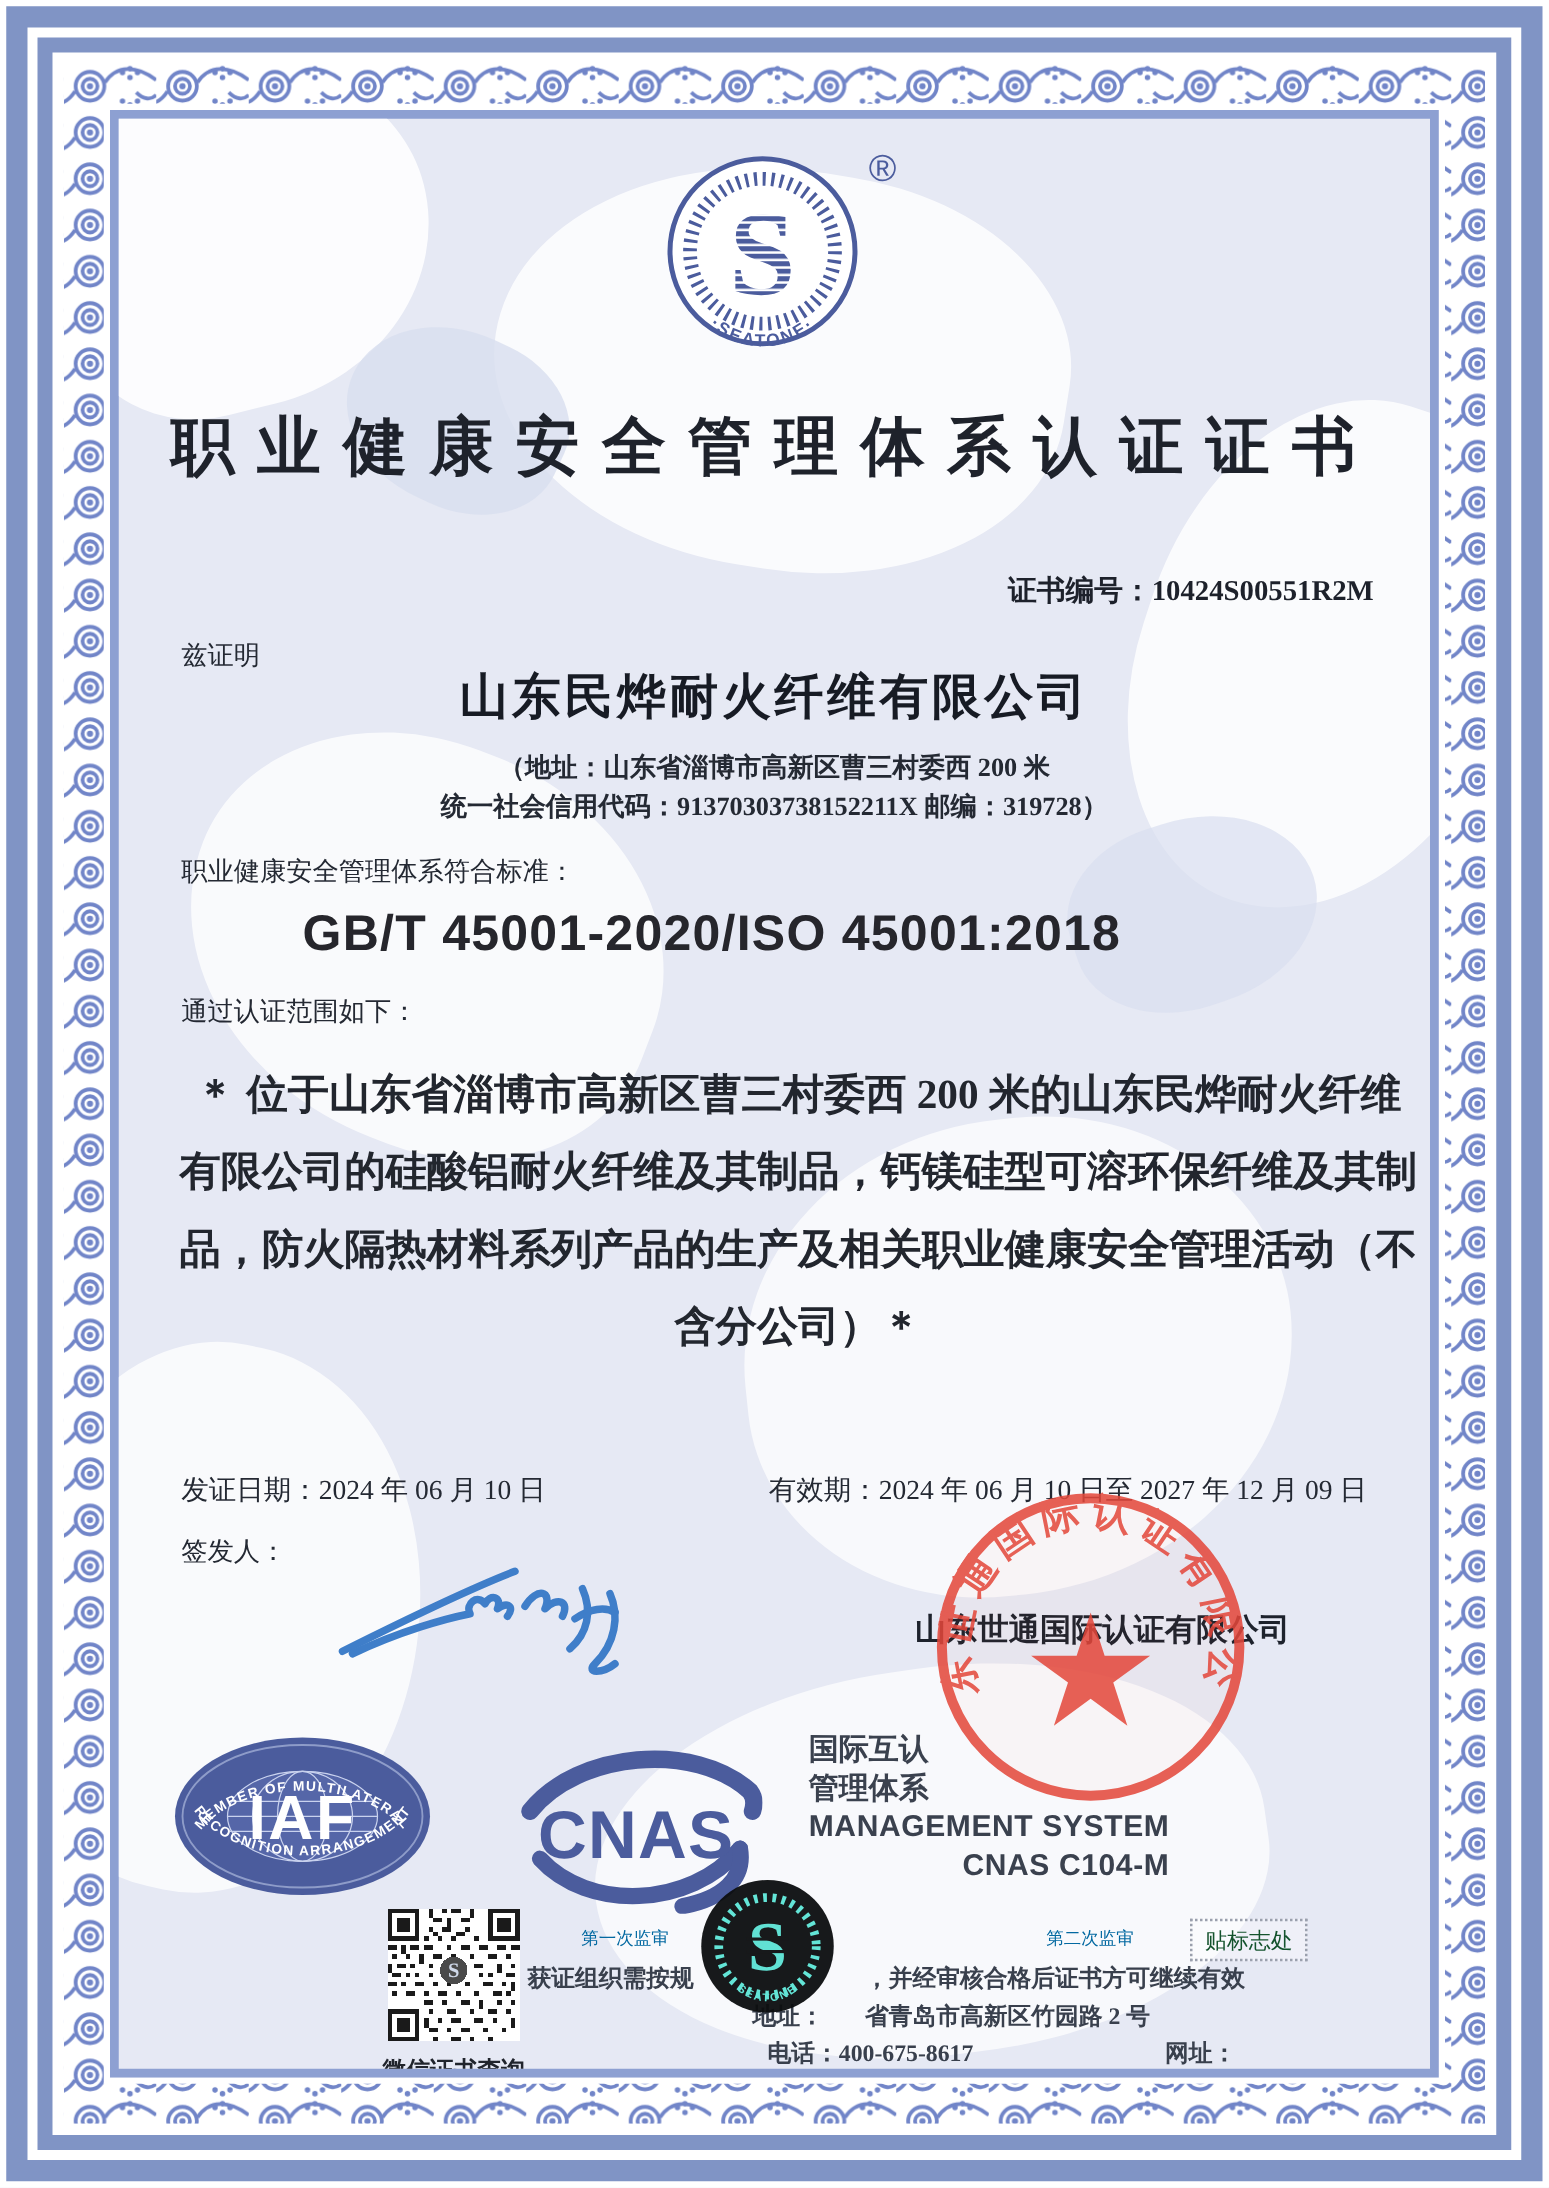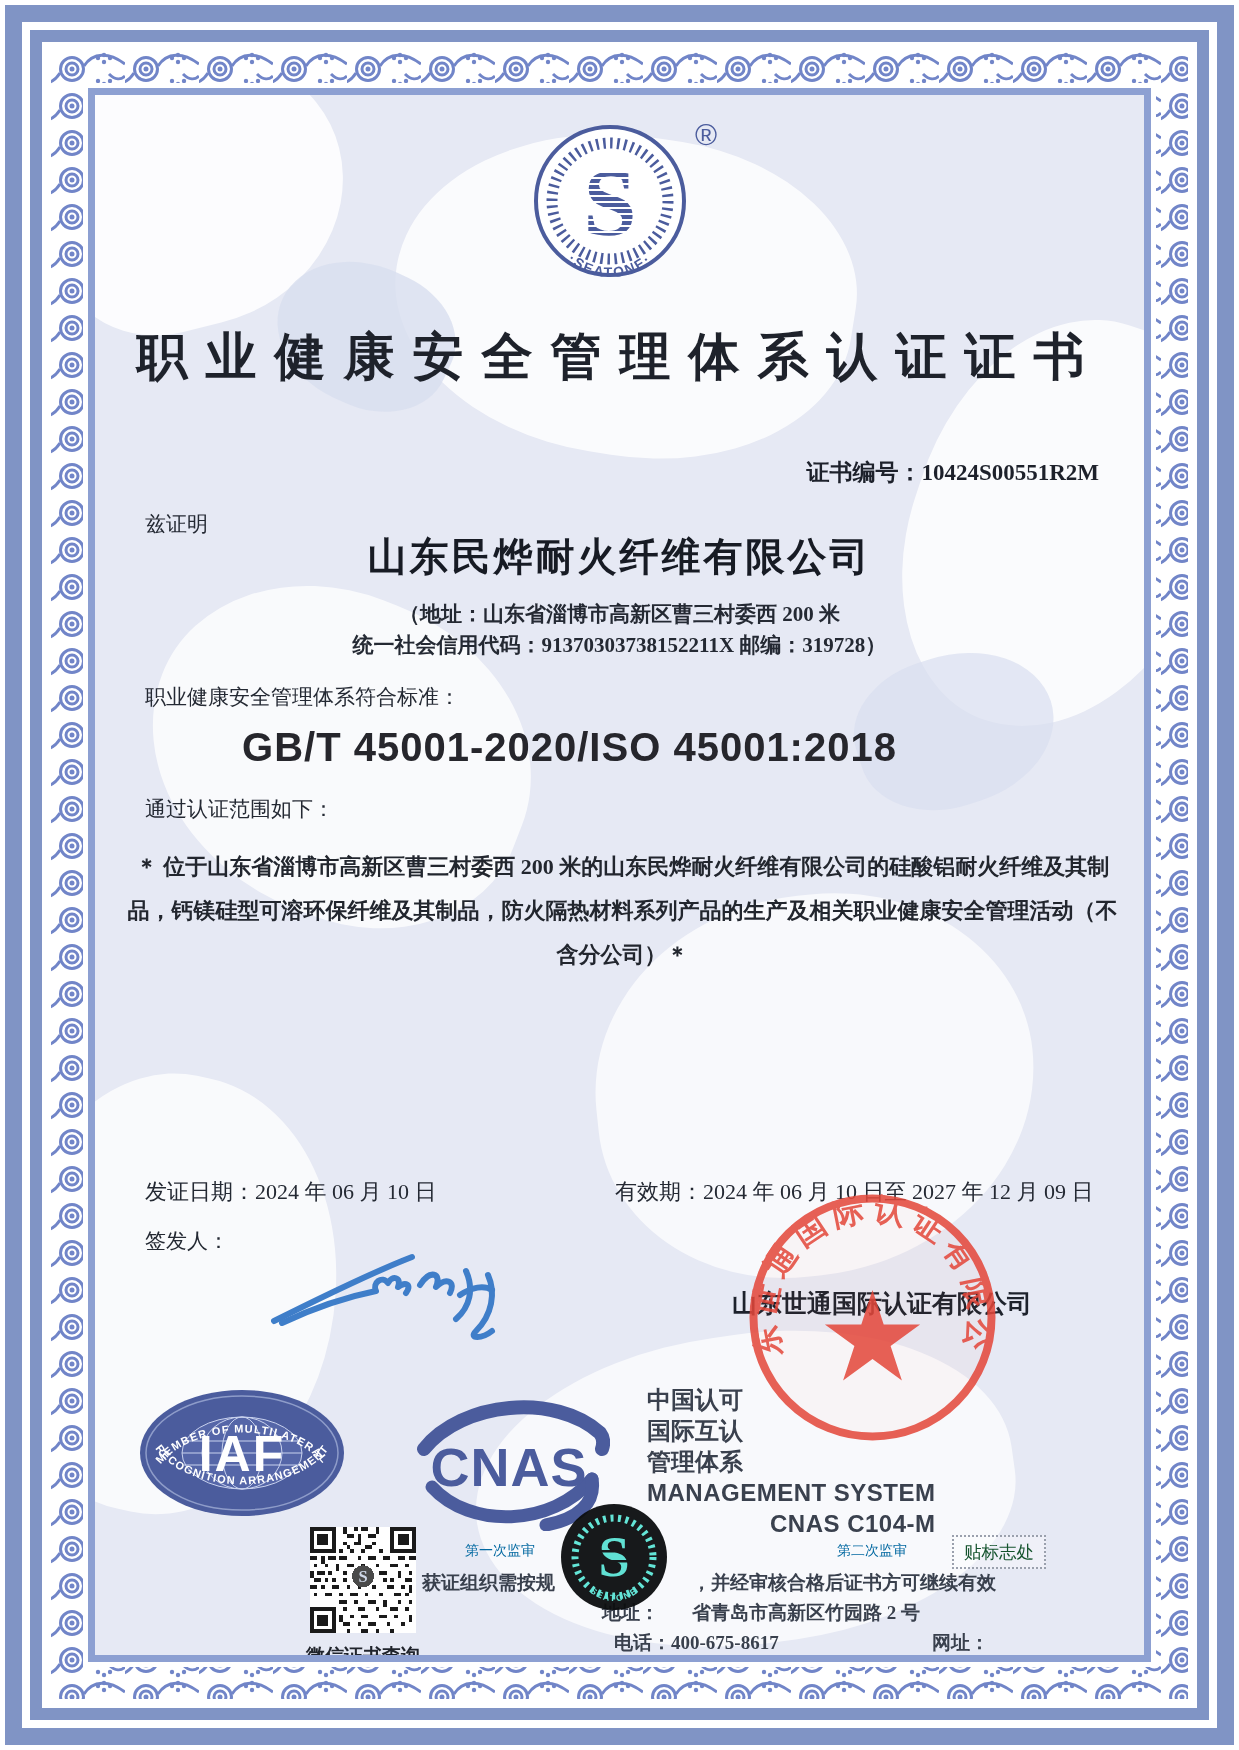--- a/index.html
+++ b/index.html
@@ -19,21 +19,21 @@
   .title{top:228px;font-size:51px;font-weight:600;letter-spacing:18px;color:#1e222b;}
   .certno{top:362px;right:45px;font-size:23px;font-weight:700;color:#1d212b;}
   .certify{top:415px;left:50px;font-size:21px;}
   .company{top:435px;font-size:39px;font-weight:700;letter-spacing:3px;color:#171b24;}
   .addr{top:505px;font-size:21px;font-weight:600;}
   .credit{top:536px;font-size:21px;font-weight:600;}
   .stdlabel{top:588px;left:50px;font-size:21px;}
   .standard{top:630px;left:0;right:100px;text-align:center;font-family:"Liberation Sans","DejaVu Sans",sans-serif;
             font-size:40px;font-weight:600;letter-spacing:1px;color:#26262c;}
   .scopelabel{top:700px;left:50px;font-size:21px;}
-  .scope{top:750px;left:30px;width:995px;text-align:center;font-size:22px;font-weight:600;line-height:44px;color:#22262e;}
+  .scope{top:750px;left:46px;width:995px;text-align:center;font-size:33px;font-weight:600;line-height:62px;color:#22262e;}
   .note{top:938px;left:30px;width:995px;font-size:19.5px;line-height:40.5px;text-align:justify;color:#2b313d;}
   .dateL{top:1082px;left:50px;font-size:22px;font-weight:500;}
   .dateR{top:1082px;left:520px;font-size:22px;font-weight:500;text-align:center;}
   .signer{top:1132px;left:50px;font-size:21px;text-align:right;}
   .issuer{top:1192px;left:617px;width:340px;text-align:center;font-size:25px;font-weight:600;color:#1d222c;}
   .stamp{position:absolute;left:650px;top:1095px;z-index:3;opacity:.86;}
   .sig{position:absolute;left:165px;top:1140px;z-index:2;}
   .iaf{position:absolute;left:40px;top:1292px;z-index:2;}
   .cnas{position:absolute;left:315px;top:1296px;z-index:2;}
   .accred{top:1289px;left:552px;font-family:"Liberation Sans","DejaVu Sans",sans-serif;color:#3a414e;}
@@ -191,21 +191,20 @@
         <svg class="cnas" width="200" height="140" viewBox="0 0 200 140" xmlns="http://www.w3.org/2000/svg">
           <g fill="none" stroke="#4b5c9d" stroke-linecap="round">
             <path d="M14 58 C52 10 146 2 190 42 C193 46 194 52 192 58" stroke-width="14"></path>
             <path d="M22 96 C60 138 142 136 182 88" stroke-width="13"></path>
             <path d="M182 88 C186 112 168 128 136 134" stroke-width="13"></path>
           </g>
           <text x="99" y="95" text-anchor="middle" font-family="Liberation Sans, DejaVu Sans, sans-serif" font-size="54" font-weight="800" fill="#4b5c9d" letter-spacing="1">CNAS</text>
         </svg>
 
         <div class="txt accred">
-          <div class="cn">中国认可</div>
           <div class="cn">国际互认</div>
           <div class="cn">管理体系</div>
           <div class="en">MANAGEMENT SYSTEM</div>
           <div class="en">CNAS C104-M</div>
         </div>
 
         <svg class="qr" width="106" height="106" viewBox="0 0 29 29" xmlns="http://www.w3.org/2000/svg" shape-rendering="crispEdges">
           <rect width="29" height="29" fill="#ffffff"></rect>
           <g fill="#1a1a1a">
             <path d="M0 0h7v7h-7z M1 1h5v5h-5z M2 2h3v3h-3z" fill-rule="evenodd"></path>

